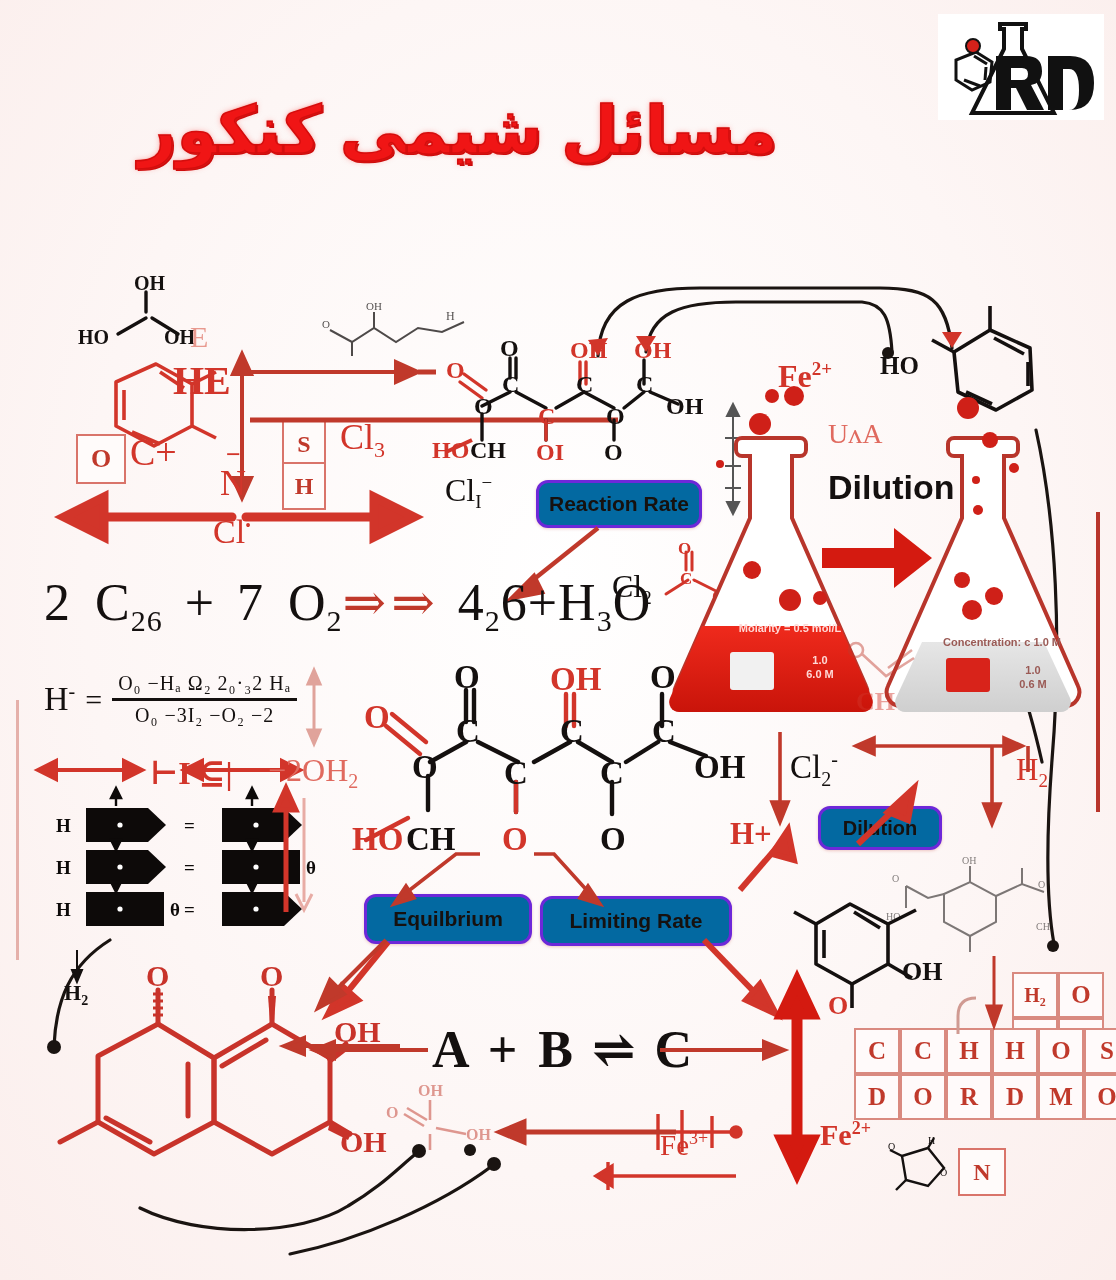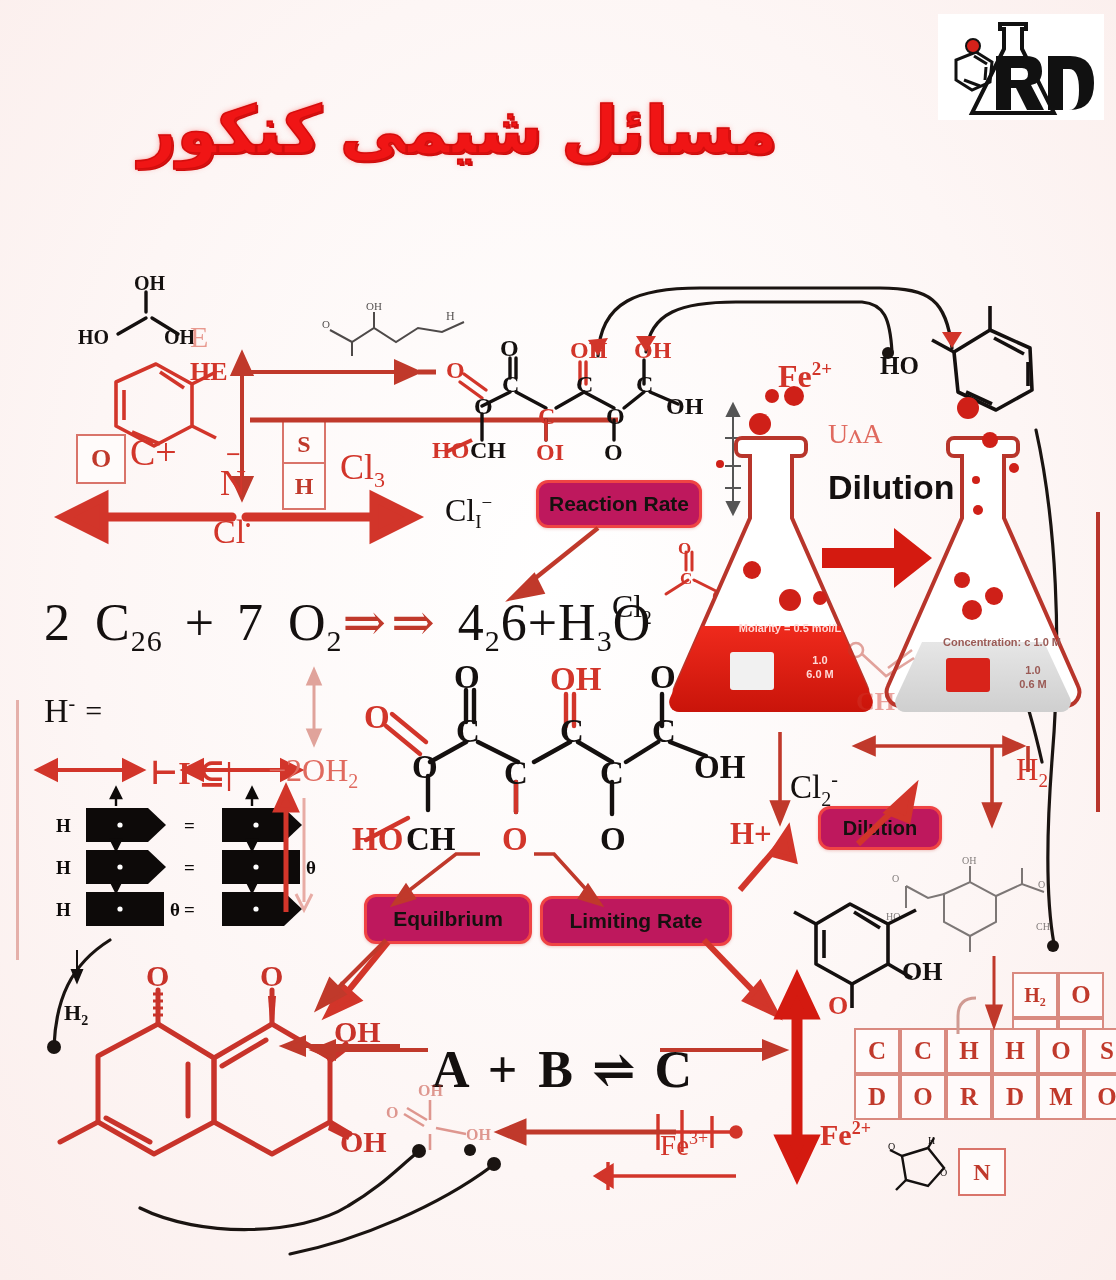--- a/index.html
+++ b/index.html
@@ -15,28 +15,28 @@
     font-size:66px;font-weight:bold;color:#f01515;
     letter-spacing:1px;direction:rtl;
     text-shadow:0 0 2px #ff5a4a,0 0 6px rgba(240,21,21,.35),2px 2px 0 #c90a0a;
     -webkit-text-stroke:1.5px #d40d0d;
   }
   #logo{top:14px;left:938px;width:166px;height:106px;background:#fff;}
   #logo svg{display:block;}
 
   
   .chem{font-family:"Liberation Serif","DejaVu Serif",serif;}
-  .blk{color:#14100f;margin-top:20px;}
+  .blk{color:#14100f;}
   .red{color:#d2352a;}
   .redl{color:#e06a5f;}
   .redf{color:#e8998f;}
 
   
   .cap{
-    border:3px solid #ef4444;border-radius:12px;background:#be185d;
+    border:3px solid #6d28d9;border-radius:12px;background:#0369a1;
     color:#16110f;font-weight:bold;display:flex;align-items:center;justify-content:center;
     box-shadow:0 1px 3px rgba(192,57,43,.25);
   }
   
   .lbox{
     border:2.5px solid #d9746a;background:#fffbfa;color:#c0392b;
     display:flex;align-items:center;justify-content:center;font-weight:bold;
     font-family:"Liberation Serif","DejaVu Serif",serif;
   }
   
@@ -122,29 +122,29 @@
     <polygon points="18,32 58,14 94,34 94,76 56,96 18,76"></polygon>
     <polyline points="26,40 26,70"></polyline>
     <polyline points="34,82 62,94"></polyline>
     <polyline points="62,22 86,38"></polyline>
     <line x1="94" y1="34" x2="118" y2="22"></line>
     <line x1="94" y1="76" x2="118" y2="88"></line>
   </g>
 </svg>
 
 <div class="abs chem redf nosel" style="top:320px;left:190px;font-size:30px">E</div>
-<div class="abs chem red nosel" style="top:357px;left:190px;font-size:26px;font-weight:bold">HE</div>
+<div class="abs chem red nosel" style="top:357px;left:173px;font-size:40px;font-weight:bold">HE</div>
 
 <div class="abs lbox nosel" style="top:434px;left:76px;width:46px;height:46px;font-size:26px">O</div>
 <div class="abs chem red nosel" style="top:430px;left:130px;font-size:38px">C+</div>
 
 <div class="abs lbox nosel" style="top:420px;left:282px;width:40px;height:44px;font-size:24px">S</div>
 <div class="abs lbox nosel" style="top:462px;left:282px;width:40px;height:44px;font-size:24px">H</div>
 
-<div class="abs chem red nosel" style="top:446px;left:340px;font-size:36px">
+<div class="abs chem red nosel" style="top:416px;left:340px;font-size:36px">
   <span>Cl</span><sub style="font-size:22px">3</sub>
 </div>
 
 <svg class="abs" style="top:352px;left:222px" width="40" height="150">
   <g stroke="#c0392b" stroke-width="4" fill="#c0392b">
     <line x1="20" y1="16" x2="20" y2="132"></line>
     <polygon points="20,2 11,22 29,22"></polygon>
     <polygon points="20,146 11,126 29,126"></polygon>
   </g>
 </svg>
@@ -359,20 +359,25 @@
   <span>7</span>
   <span style="margin-left:10px">O</span><sub style="font-size:30px">2</sub><span style="color:#c0392b">⇒</span><span style="color:#c0392b;margin-left:4px">⇒</span>
   <span style="margin-left:8px">4</span><sub style="font-size:30px">2</sub><span>6+H</span><sub style="font-size:30px">3</sub><span>O</span>
 </div>
 
 <div class="abs nosel" style="top:672px;left:44px;display:flex;align-items:center;gap:10px">
   <span class="chem blk" style="font-size:34px">
     <span>H</span><sup style="font-size:20px">-</sup>
   </span>
   <span class="chem blk" style="font-size:30px">=</span>
+  <span style="display:inline-block;text-align:center">
+    <span class="chem blk" style="display:block;font-size:20px;letter-spacing:1px;padding:0 6px">O₀ −Hₐ  Ω₂ 2₀·₃2 Hₐ</span>
+    <span style="display:block;height:3px;background:#14100f;margin:3px 0"></span>
+    <span class="chem blk" style="display:block;font-size:20px;letter-spacing:1px;padding:0 6px">O₀ −3I₂ −O₂ −2</span>
+  </span>
 </div>
 
 <svg class="abs" style="top:748px;left:36px" width="270" height="46">
   <g stroke="#d2352a" stroke-width="4" fill="#d2352a">
     <line x1="16" y1="22" x2="92" y2="22"></line>
     <polygon points="2,22 20,13 20,31"></polygon>
       <polygon points="106,22 88,13 88,31"></polygon>
     <line x1="162" y1="22" x2="250" y2="22"></line>
     <polygon points="148,22 166,13 166,31"></polygon>
       <polygon points="264,22 246,13 246,31"></polygon>

